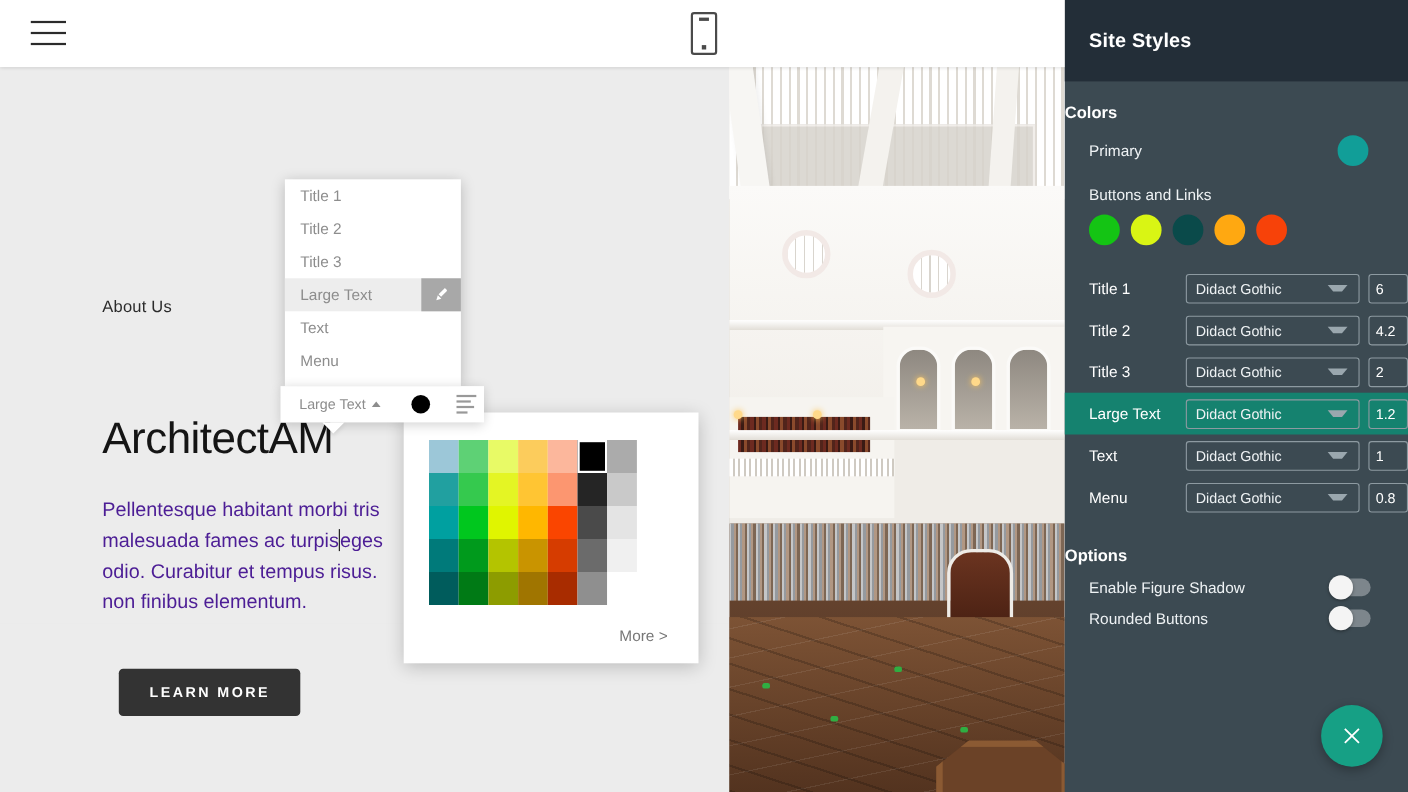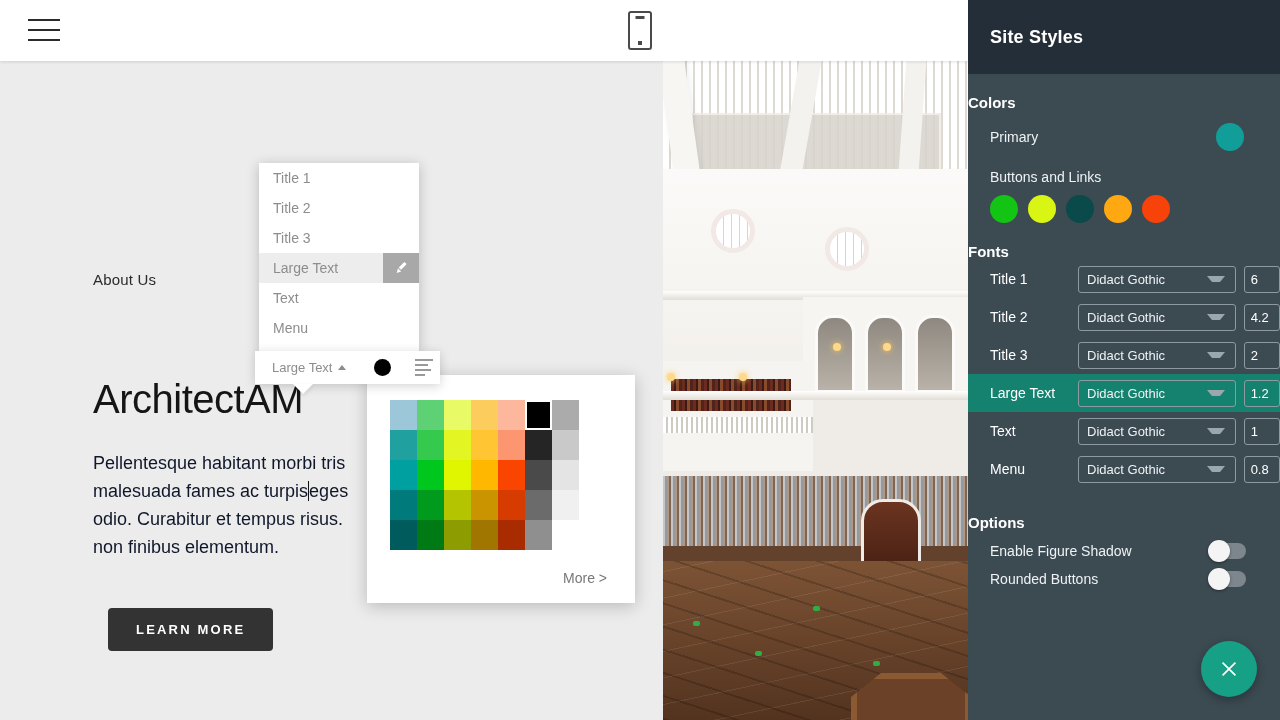--- a/index.html
+++ b/index.html
@@ -81,21 +81,21 @@
   }
   .hero-title {
     position: absolute; left: 93px; top: 318px;
     font-size: 40px; font-weight: 400; color: #151515;
     letter-spacing: -0.5px; line-height: 1;
     white-space: nowrap;
   }
   .hero-para {
     position: absolute; left: 93px; top: 388px;
     width: 520px;
-    font-size: 18px; line-height: 28px; color: #0f172a;
+    font-size: 18px; line-height: 28px; color: #4c1d95;
   }
   .caret {
     display: inline-block; width: 1px; height: 20px;
     background: #111; vertical-align: -4px;
     margin: 0 0px;
   }
   .learn-btn {
     position: absolute; left: 91px; top: 547px;
     padding: 14px 28px;
     background: #333333; color: #fff;
@@ -552,21 +552,20 @@
       <div class="btnlinks-row" id="btnlinks-row">
           <span class="btnlink-dot" style="background: rgb(20, 196, 20);"></span>
           <span class="btnlink-dot" style="background: rgb(217, 245, 20);"></span>
           <span class="btnlink-dot" style="background: rgb(10, 74, 74);"></span>
           <span class="btnlink-dot" style="background: rgb(255, 168, 17);"></span>
           <span class="btnlink-dot" style="background: rgb(247, 66, 9);"></span>
         </div>
     </section>
 
     <section class="fonts-sec">
-      <div class="sec-title">Fonts</div>
       <div id="font-rows">
           <div class="font-row">
             <span class="fr-label">Title 1</span>
             <span class="font-select">
               <span>Didact Gothic</span>
               <span class="fs-caret"></span>
             </span>
             <span class="size-box">6</span>
           </div>
           <div class="font-row">

